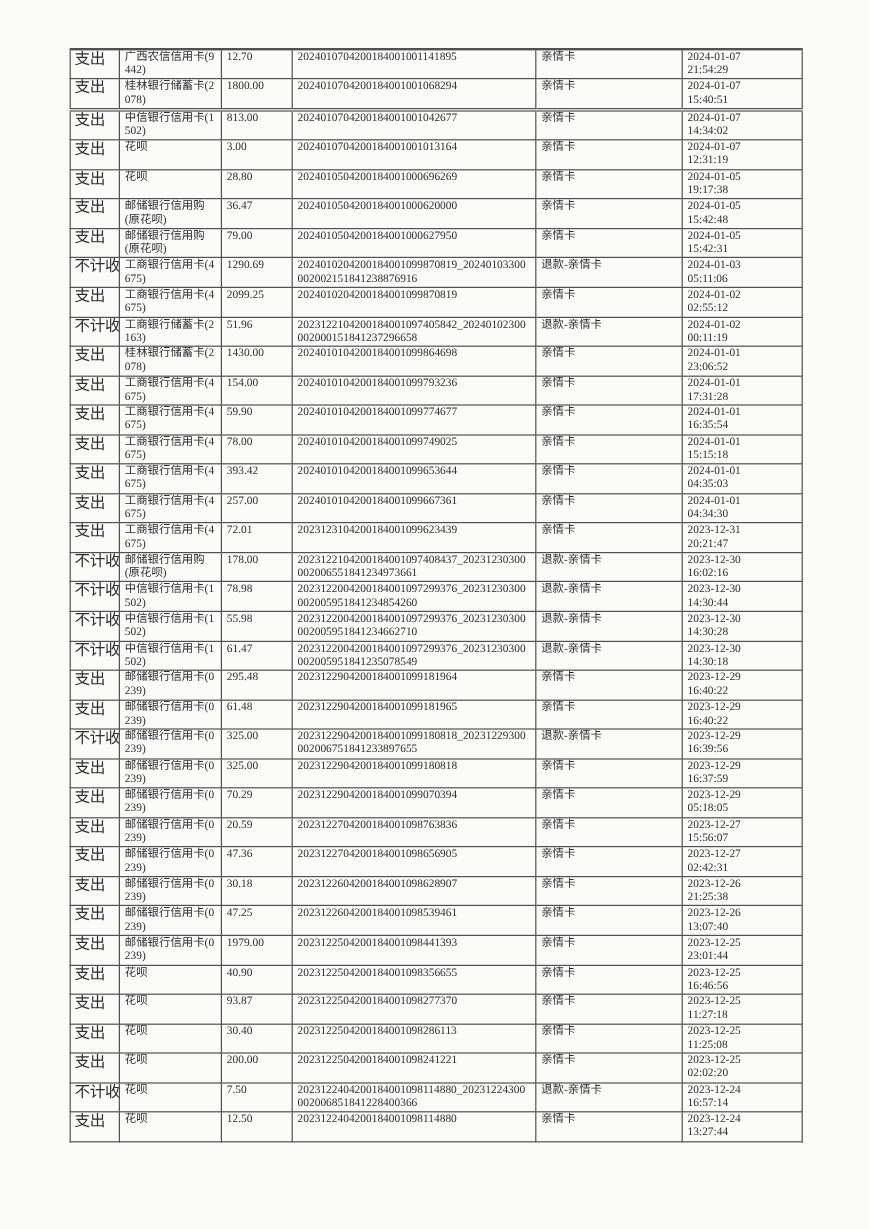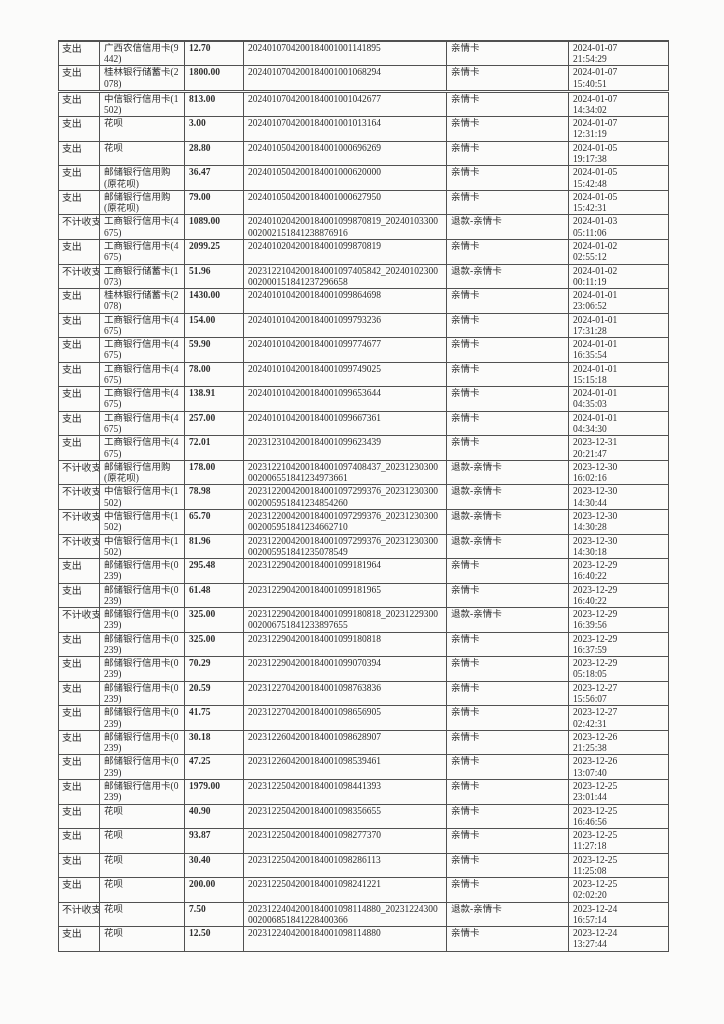--- a/index.html
+++ b/index.html
@@ -27,26 +27,26 @@
   td {
     border: 1px solid var(--border, #565656);
     vertical-align: top;
     padding: 1px 4px 0 4px;
     font-size: 9.5px;
     line-height: 11.2px;
     word-break: break-all;
     overflow: hidden;
   }
   td.col-flow {
-    font-size: 10px;
+    font-size: 13px;
     letter-spacing: -0.2px;
     white-space: nowrap;
     padding-left: 3px; padding-right: 0;
   }
-  td.col-amount { white-space: nowrap; font-weight: bold; }
+  td.col-amount { white-space: nowrap; }
   tr.section-break td { border-top: 3px double var(--border, #454545); }
   td div { pointer-events: none; }
 </style>
 </head>
 <body>
 
 <div class="page">
   <table class="tx-table">
     <colgroup>
       <col class="c-flow">
@@ -130,42 +130,42 @@
           <td class="col-txn">2024010504200184001000627950</td>
           <td class="col-tag">亲情卡</td>
           <td class="col-dt">
             <div>2024-01-05</div>
             <div>15:42:31</div>
           </td>
         </tr>
         <tr>
           <td class="col-flow">不计收支</td>
           <td class="col-card">工商银行信用卡(4675)</td>
-          <td class="col-amount">1089.00</td>
+          <td class="col-amount">1290.69</td>
           <td class="col-txn">2024010204200184001099870819_20240103300002002151841238876916</td>
           <td class="col-tag">退款-亲情卡</td>
           <td class="col-dt">
             <div>2024-01-03</div>
             <div>05:11:06</div>
           </td>
         </tr>
         <tr>
           <td class="col-flow">支出</td>
           <td class="col-card">工商银行信用卡(4675)</td>
           <td class="col-amount">2099.25</td>
           <td class="col-txn">2024010204200184001099870819</td>
           <td class="col-tag">亲情卡</td>
           <td class="col-dt">
             <div>2024-01-02</div>
             <div>02:55:12</div>
           </td>
         </tr>
         <tr>
           <td class="col-flow">不计收支</td>
-          <td class="col-card">工商银行储蓄卡(1073)</td>
+          <td class="col-card">工商银行储蓄卡(2163)</td>
           <td class="col-amount">51.96</td>
           <td class="col-txn">2023122104200184001097405842_20240102300002000151841237296658</td>
           <td class="col-tag">退款-亲情卡</td>
           <td class="col-dt">
             <div>2024-01-02</div>
             <div>00:11:19</div>
           </td>
         </tr>
         <tr>
           <td class="col-flow">支出</td>
@@ -207,21 +207,21 @@
           <td class="col-txn">2024010104200184001099749025</td>
           <td class="col-tag">亲情卡</td>
           <td class="col-dt">
             <div>2024-01-01</div>
             <div>15:15:18</div>
           </td>
         </tr>
         <tr>
           <td class="col-flow">支出</td>
           <td class="col-card">工商银行信用卡(4675)</td>
-          <td class="col-amount">138.91</td>
+          <td class="col-amount">393.42</td>
           <td class="col-txn">2024010104200184001099653644</td>
           <td class="col-tag">亲情卡</td>
           <td class="col-dt">
             <div>2024-01-01</div>
             <div>04:35:03</div>
           </td>
         </tr>
         <tr>
           <td class="col-flow">支出</td>
           <td class="col-card">工商银行信用卡(4675)</td>
@@ -262,32 +262,32 @@
           <td class="col-txn">2023122004200184001097299376_20231230300002005951841234854260</td>
           <td class="col-tag">退款-亲情卡</td>
           <td class="col-dt">
             <div>2023-12-30</div>
             <div>14:30:44</div>
           </td>
         </tr>
         <tr>
           <td class="col-flow">不计收支</td>
           <td class="col-card">中信银行信用卡(1502)</td>
-          <td class="col-amount">65.70</td>
+          <td class="col-amount">55.98</td>
           <td class="col-txn">2023122004200184001097299376_20231230300002005951841234662710</td>
           <td class="col-tag">退款-亲情卡</td>
           <td class="col-dt">
             <div>2023-12-30</div>
             <div>14:30:28</div>
           </td>
         </tr>
         <tr>
           <td class="col-flow">不计收支</td>
           <td class="col-card">中信银行信用卡(1502)</td>
-          <td class="col-amount">81.96</td>
+          <td class="col-amount">61.47</td>
           <td class="col-txn">2023122004200184001097299376_20231230300002005951841235078549</td>
           <td class="col-tag">退款-亲情卡</td>
           <td class="col-dt">
             <div>2023-12-30</div>
             <div>14:30:18</div>
           </td>
         </tr>
         <tr>
           <td class="col-flow">支出</td>
           <td class="col-card">邮储银行信用卡(0239)</td>
@@ -350,21 +350,21 @@
           <td class="col-txn">2023122704200184001098763836</td>
           <td class="col-tag">亲情卡</td>
           <td class="col-dt">
             <div>2023-12-27</div>
             <div>15:56:07</div>
           </td>
         </tr>
         <tr>
           <td class="col-flow">支出</td>
           <td class="col-card">邮储银行信用卡(0239)</td>
-          <td class="col-amount">41.75</td>
+          <td class="col-amount">47.36</td>
           <td class="col-txn">2023122704200184001098656905</td>
           <td class="col-tag">亲情卡</td>
           <td class="col-dt">
             <div>2023-12-27</div>
             <div>02:42:31</div>
           </td>
         </tr>
         <tr>
           <td class="col-flow">支出</td>
           <td class="col-card">邮储银行信用卡(0239)</td>

